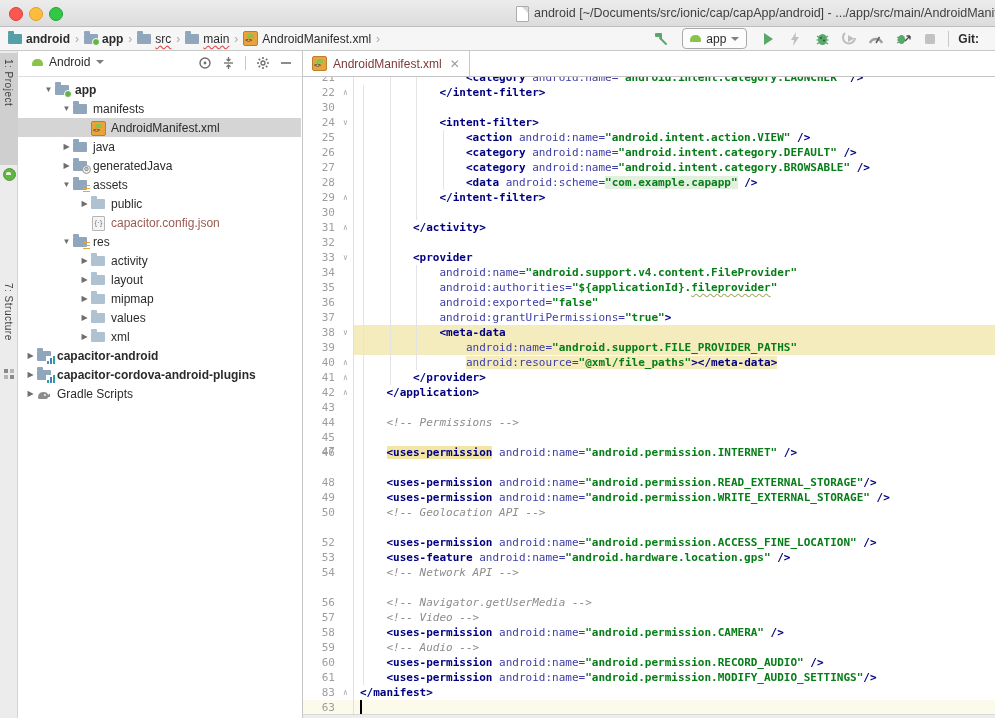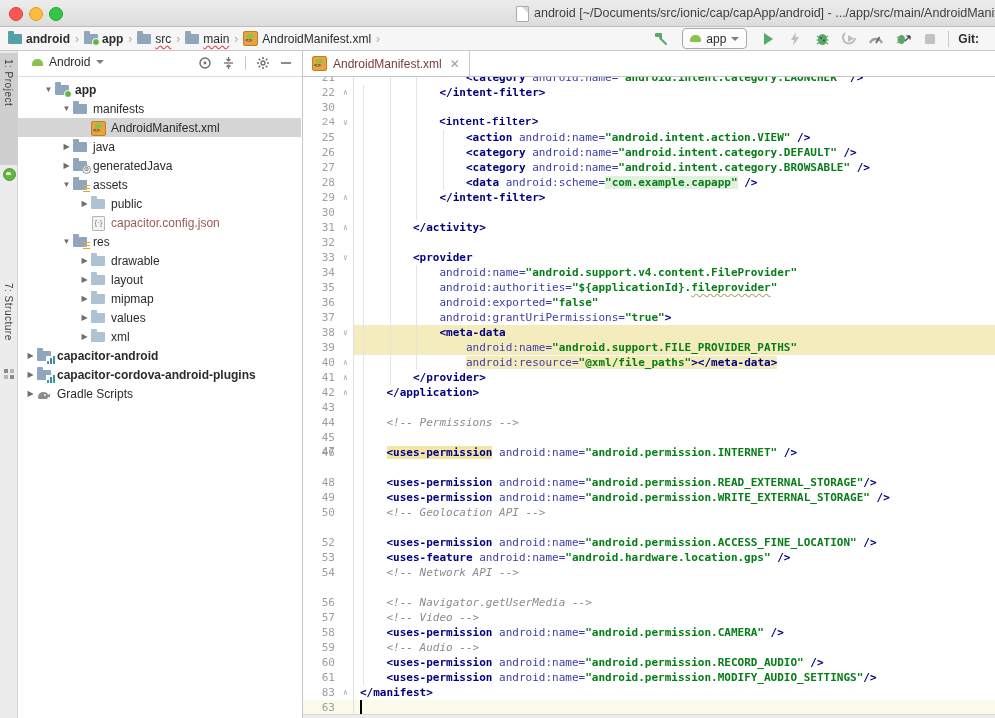--- a/index.html
+++ b/index.html
@@ -339,21 +339,21 @@
         <span class="ticon"><span class=""><span class="fbase"></span></span><span class="srclines">
             <i></i>
             <i></i>
             <i></i>
           </span></span>
         <span class="tlabel">res</span>
       </div>
       <div class="trow" style="padding-left: 60px;">
         <span class="tchev">▶</span>
         <span class="ticon"><span class="flight"><span class="fbase"></span></span></span>
-        <span class="tlabel">drawable</span>
+        <span class="tlabel">activity</span>
       </div>
       <div class="trow" style="padding-left: 60px;">
         <span class="tchev">▶</span>
         <span class="ticon"><span class="flight"><span class="fbase"></span></span></span>
         <span class="tlabel">layout</span>
       </div>
       <div class="trow" style="padding-left: 60px;">
         <span class="tchev">▶</span>
         <span class="ticon"><span class="flight"><span class="fbase"></span></span></span>
         <span class="tlabel">mipmap</span>
@@ -420,21 +420,21 @@
       </div>
       <div class="row" style="top: 8px;">
         <span class="ln">22</span>
         <span class="fold">∧</span>
         <span class="code">            <span class="s-tag">&lt;/intent-filter&gt;</span></span>
       </div>
       <div class="row" style="top: 23px;">
         <span class="ln">30</span>
         <span class="code"></span>
       </div>
-      <div class="row" style="top: 38px; font-family: Liberation Mono, monospace;">
+      <div class="row" style="top: 38px;">
         <span class="ln">24</span>
         <span class="fold">∨</span>
         <span class="code">            <span class="s-tag">&lt;intent-filter&gt;</span></span>
       </div>
       <div class="row" style="top: 53px;">
         <span class="ln">25</span>
         <span class="code">                <span class="s-tag">&lt;action </span><span class="s-attr">android:name=</span><span class="s-val">"android.intent.action.VIEW"</span><span class="s-tag"> /&gt;</span></span>
       </div>
       <div class="row" style="top: 68px;">
         <span class="ln">26</span>

